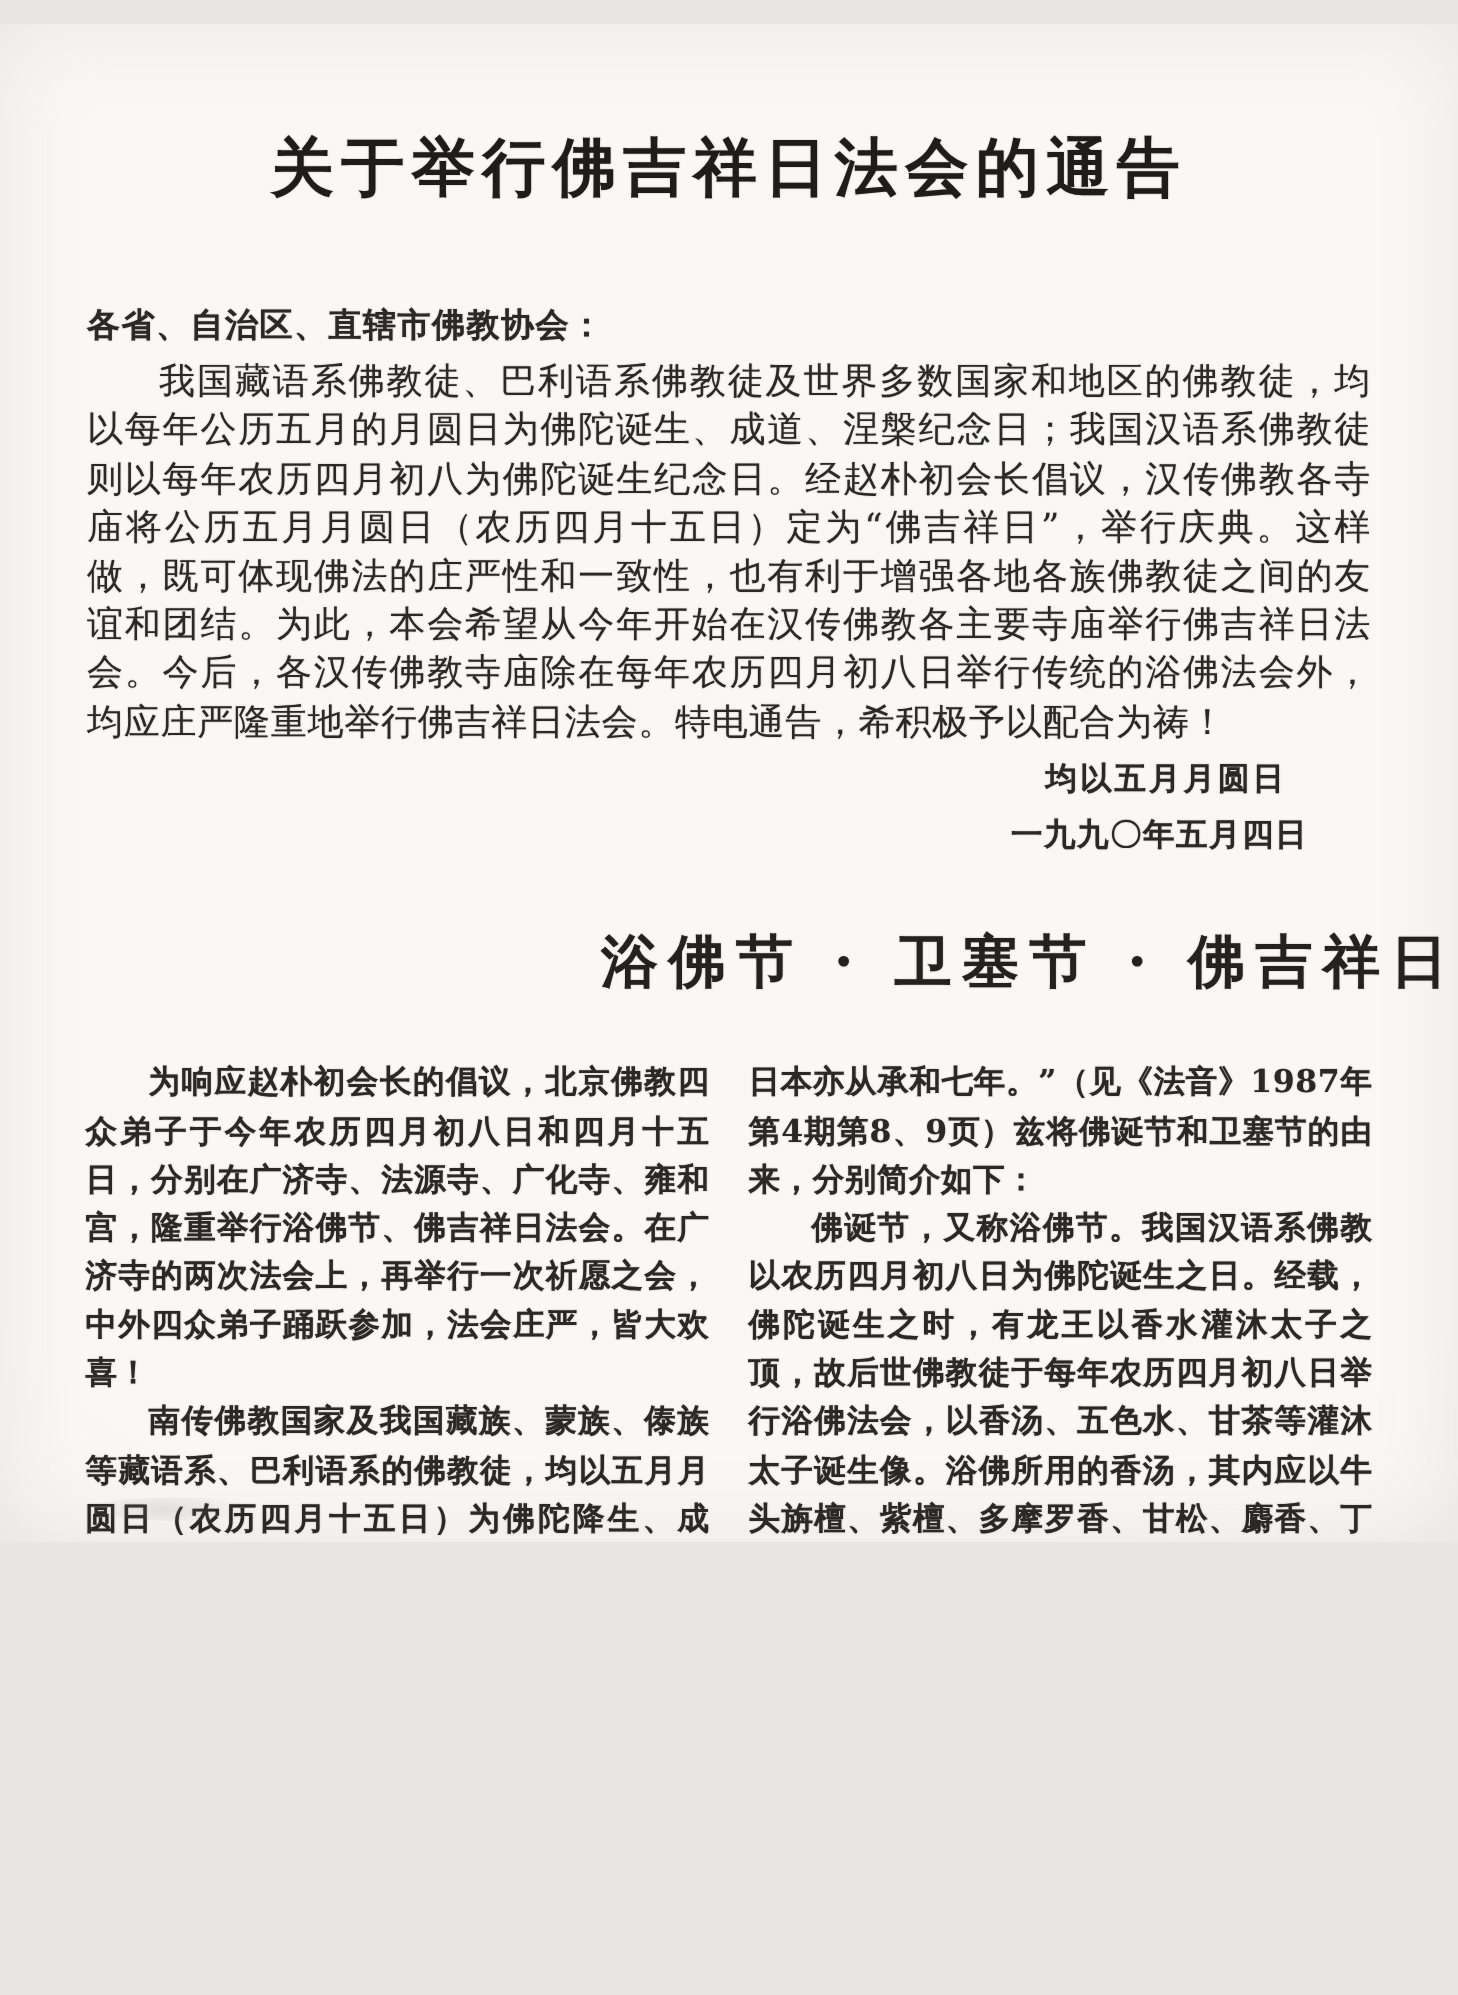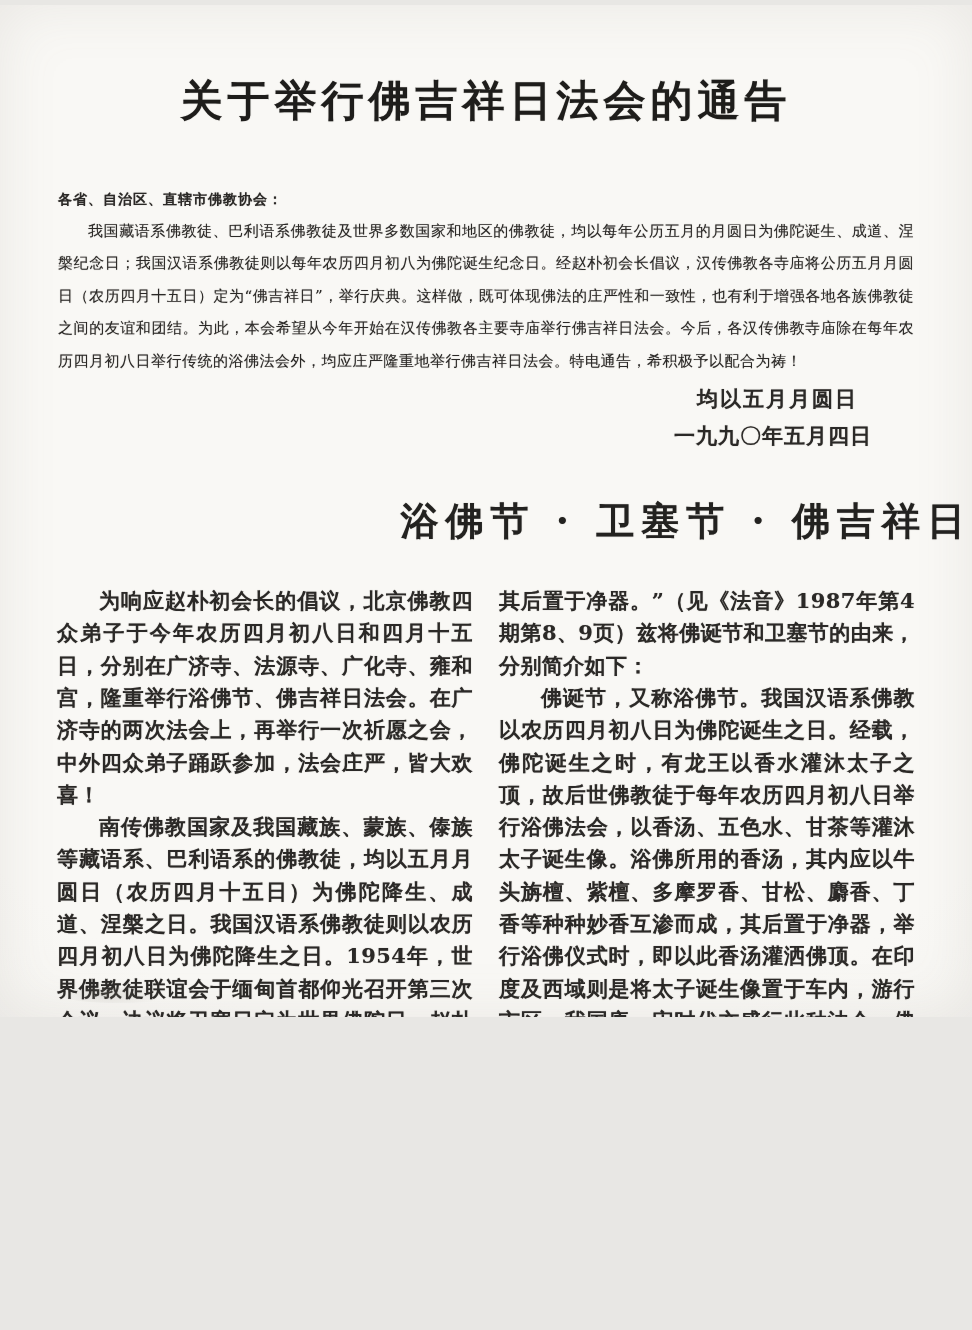--- a/index.html
+++ b/index.html
@@ -4,21 +4,21 @@
 <style>
   html, body {
     margin: 0;
     padding: 0;
     background: #e8e7e4;
   }
   .page {
     position: relative;
     width: 972px;
     height: 1012px;
-    margin: 5px auto;
+    margin: 16px auto;
     background:
       radial-gradient(130% 110% at 50% 42%, #f9f8f5 55%, #f0efeb 92%, #eae9e5 100%);
     color: #2b2927;
     font-family: "DejaVu Serif", "Liberation Serif", serif;
     overflow: hidden;
     box-shadow: inset 0 0 60px rgba(120,115,105,0.12);
   }
   
   .page * {
     text-shadow: 0 0 1px rgba(55,50,45,0.45);
@@ -30,28 +30,28 @@
     text-align: center;
     font-family: "DejaVu Sans", "Liberation Sans", sans-serif;
     font-weight: 900;
     font-size: 42px;
     letter-spacing: 5px;
     color: #1e1d1b;
   }
 
   .salutation {
     margin: 62px 58px 0 58px;
-    font-size: 14px;
+    font-size: 22px;
     font-weight: 600;
     letter-spacing: 1px;
   }
 
   .notice-body {
     margin: 6px 58px 0 58px;
-    font-size: 15px;
+    font-size: 24px;
     line-height: 32.4px;
     text-align: justify;
     text-indent: 2em;
     letter-spacing: 0.5px;
     font-weight: 500;
   }
 
   .signature {
     margin: 8px 100px 0 0;
     text-align: right;
@@ -124,21 +124,21 @@
   <h2 class="article-title">浴佛节 · 卫塞节 · 佛吉祥日</h2>
 
   <div class="columns">
 
     <div class="col">
       <p class="indent">为响应赵朴初会长的倡议，北京佛教四众弟子于今年农历四月初八日和四月十五日，分别在广济寺、法源寺、广化寺、雍和宫，隆重举行浴佛节、佛吉祥日法会。在广济寺的两次法会上，再举行一次祈愿之会，中外四众弟子踊跃参加，法会庄严，皆大欢喜！</p>
       <p class="indent">南传佛教国家及我国藏族、蒙族、傣族等藏语系、巴利语系的佛教徒，均以五月月圆日（农历四月十五日）为佛陀降生、成道、涅槃之日。我国汉语系佛教徒则以农历四月初八日为佛陀降生之日。1954年，世界佛教徒联谊会于缅甸首都仰光召开第三次会议，决议将卫塞日定为世界佛陀日。赵朴初会长在1987年访泰归国后，向我国汉族佛教大德、善信居士倡议说：“余个人以为释迦牟尼示寂之年既已举世同认，则降生之日似亦不妨统一，但群众一时习惯难改，似可于汉族佛教传统佛诞节日后第七天，即农历四月十五日，再举行一次祈愿之会，期与世</p>
     </div>
 
     <div class="col">
-      <p class="cont">其后置于净器。”（见《法音》1987年第4期第8、9页）兹将佛诞节和卫塞节的由来，分别简介如下：</p>
+      <p class="cont">日本亦从承和七年。”（见《法音》1987年第4期第8、9页）兹将佛诞节和卫塞节的由来，分别简介如下：</p>
       <p class="indent">佛诞节，又称浴佛节。我国汉语系佛教以农历四月初八日为佛陀诞生之日。经载，佛陀诞生之时，有龙王以香水灌沐太子之顶，故后世佛教徒于每年农历四月初八日举行浴佛法会，以香汤、五色水、甘茶等灌沐太子诞生像。浴佛所用的香汤，其内应以牛头旃檀、紫檀、多摩罗香、甘松、麝香、丁香等种种妙香互渗而成，其后置于净器，举行浴佛仪式时，即以此香汤灌洒佛顶。在印度及西域则是将太子诞生像置于车内，游行市区。我国唐、宋时代亦盛行此种法会。佛教传到日本后，日本亦从承和七年（840）开始，每年四月八日均在皇宫中举行灌佛仪式，此种浴佛法会，称为花祭，以后一般佛寺亦广为流行。</p>
       <p class="indent">此外，依《般泥洹后灌腊经》载，以佛诞日及七月十五夏满日举行灌佛，称为灌</p>
     </div>
 
   </div>
 
   <div class="smudge"></div>
 
 </div>
 

